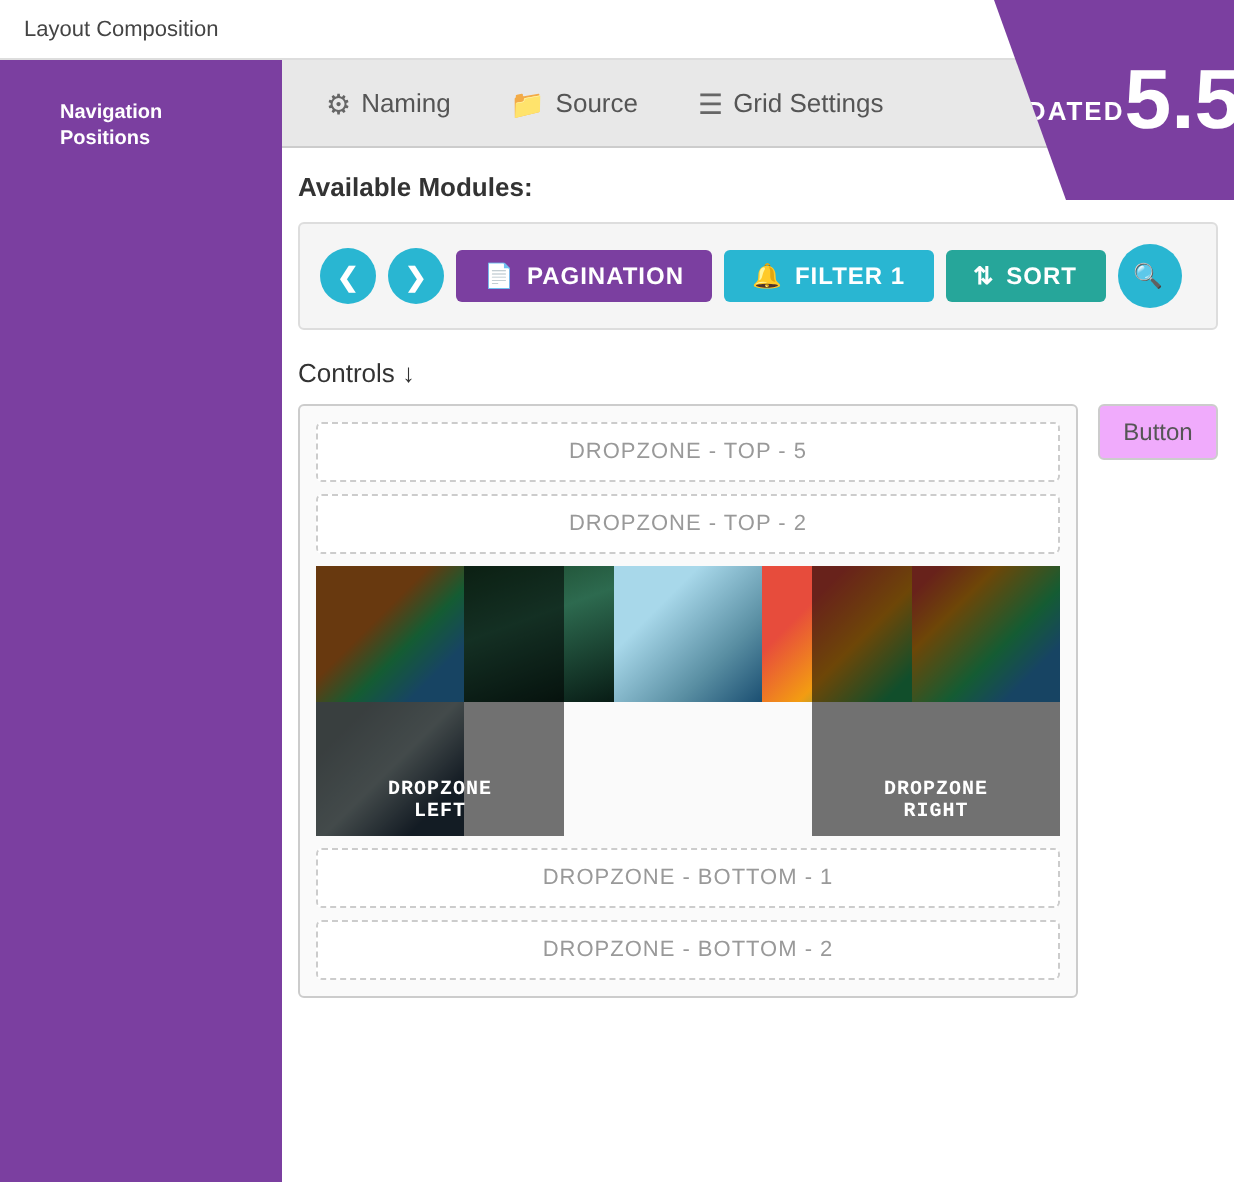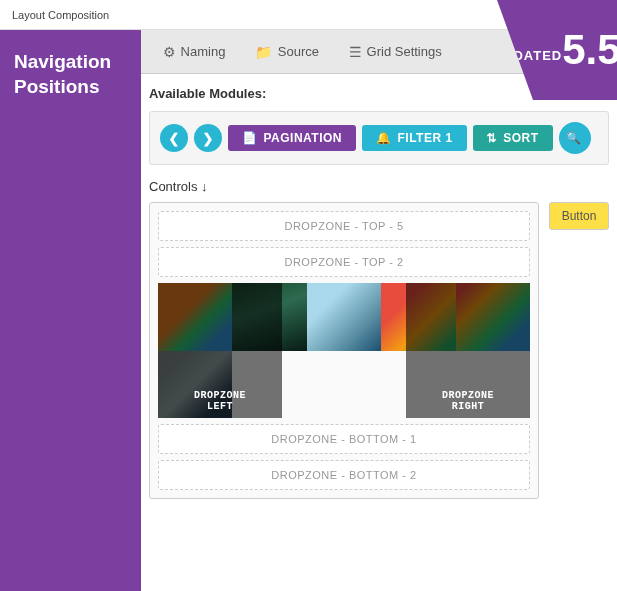--- a/index.html
+++ b/index.html
@@ -53,24 +53,25 @@
 
     
     .sidebar {
       background: #7b3fa0;
       width: 141px;
       min-width: 141px;
       padding: 20px 14px;
       color: #fff;
     }
     .sidebar-item {
-      font-size: 19px;
+      font-size: 10px;
       font-weight: bold;
       line-height: 1.3;
       cursor: pointer;
+      margin-left: 16px;
     }
 
     
     .content-area {
       flex: 1;
       background: #fff;
       display: flex;
       flex-direction: column;
       overflow: hidden;
     }
@@ -265,21 +266,21 @@
       padding-bottom: 6px;
     }
 
     
     .controls-side {
       width: 60px;
       display: flex;
       flex-direction: column;
     }
     .button-side-item {
-      background: #fde047;
+      background: #f0abfc;
       border: 1px solid #ccc;
       padding: 6px 8px;
       font-size: 12px;
       text-align: center;
       color: #555;
       border-radius: 3px;
     }
   </style>
 </head>
 <body>

